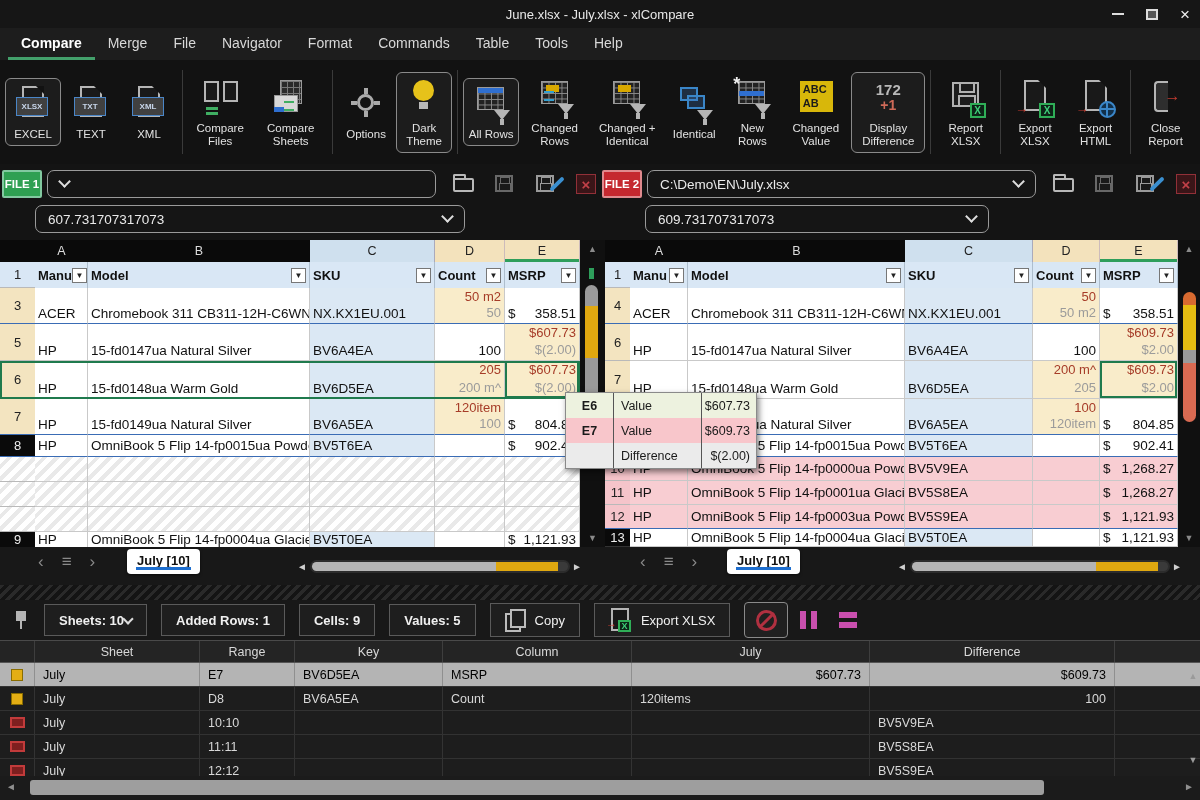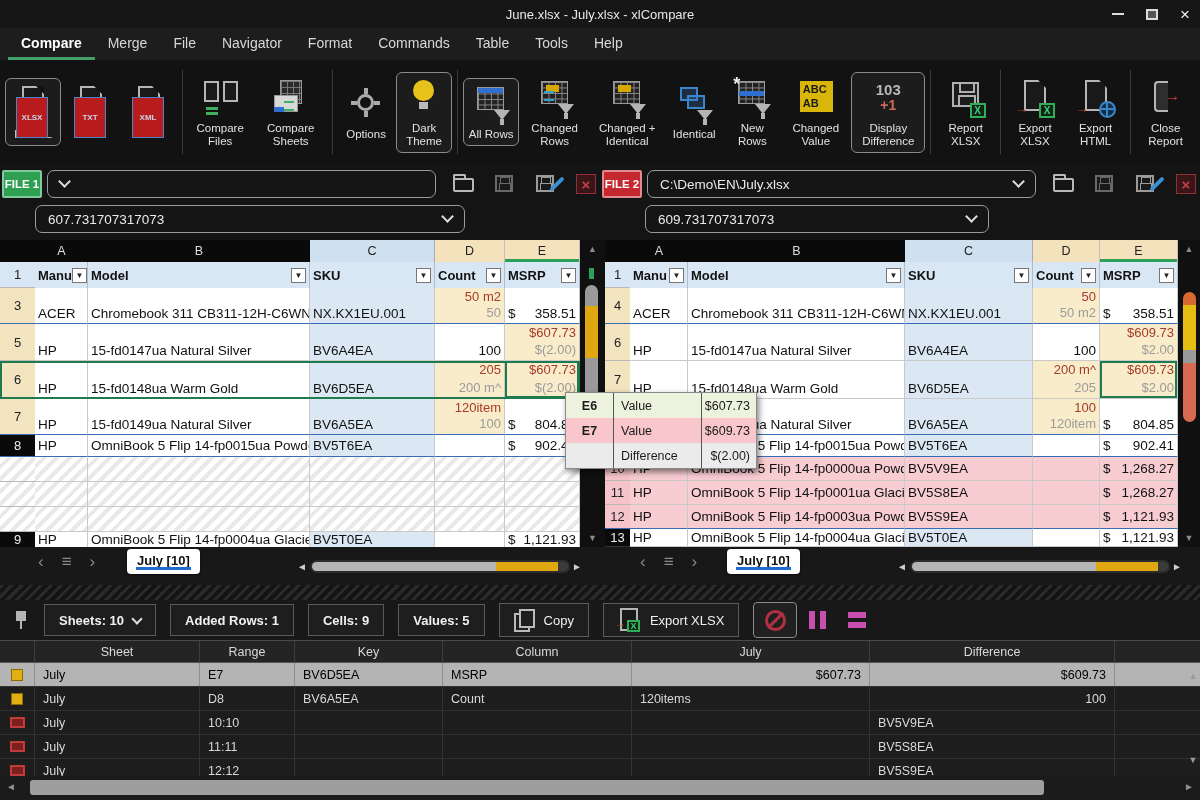--- a/index.html
+++ b/index.html
@@ -27,22 +27,22 @@
   .tbtn{min-width:56px;max-width:74px;padding:5px 4px 4px;margin:0 1px;display:flex;flex-direction:column;
         align-items:center;border:1px solid transparent;border-radius:6px;}
   .tbtn.selected{border-color:#8a8a8a;background:#1c1c1c;}
   .tlabel{margin-top:4px;font-size:11.5px;line-height:13px;color:#e2e2e2;text-align:center;}
   .tsep{width:1px;height:84px;background:#3a3a3a;margin:0 4px;flex:none;}
 
   .ticon{position:relative;width:40px;height:40px;flex:none;}
   .doc{position:absolute;left:9px;top:2px;width:22px;height:31px;border:2px solid #b5b5b5;background:#191919;}
   .doc::after{content:"";position:absolute;top:-2px;right:-2px;width:0;height:0;
               border-top:8px solid #121212;border-left:8px solid transparent;}
-  .doctag{position:absolute;left:3px;top:13px;min-width:32px;text-align:center;background:#b91c1c;
-          border:1px solid #4a86c8;color:#c8d6ea;font-size:8px;font-weight:bold;padding:15px 1px;}
+  .doctag{position:absolute;left:3px;top:13px;min-width:32px;text-align:center;background:#404040;
+          border:1px solid #4a86c8;color:#c8d6ea;font-size:8px;font-weight:bold;padding:4px 1px;}
   .mdoc{position:absolute;width:15px;height:21px;border:2px solid #b5b5b5;background:#191919;}
   .m1{left:4px;top:3px;}.m2{left:23px;top:3px;}
   .eqgreen{position:absolute;left:6px;top:29px;width:12px;height:8px;
            border-top:3px solid #3fae62;border-bottom:3px solid #3fae62;}
   .sheetb{position:absolute;left:9px;top:2px;width:22px;height:24px;border:1px solid #999;background-color:#2a2a2a;
           background-image:linear-gradient(#777 1px,transparent 1px),linear-gradient(90deg,#777 1px,transparent 1px);
           background-size:6px 6px;}
   .sheetf{position:absolute;left:3px;top:17px;width:24px;height:17px;background:#d8d8d8;border:1px solid #999;}
   .sheetf::before{content:"";position:absolute;left:-1px;bottom:-1px;width:10px;height:5px;background:#2f6fd0;}
   .sheetf::after{content:"";position:absolute;right:3px;top:5px;width:10px;height:6px;
@@ -190,21 +190,21 @@
   .splitter{position:absolute;left:0;top:585px;width:1200px;height:15px;
             background:repeating-linear-gradient(135deg,#2a2a2a 0 3px,#141414 3px 7px);}
 
   
   .respanel{position:absolute;left:0;top:600px;width:1200px;height:40px;background:#181818;
             display:flex;align-items:center;}
   .pinico{position:relative;width:20px;height:22px;margin:0 12px 0 12px;flex:none;}
   .pinico::before{content:"";position:absolute;left:4px;top:2px;width:10px;height:10px;background:#b5b5b5;}
   .pinico::after{content:"";position:absolute;left:8px;top:12px;width:2px;height:8px;background:#b5b5b5;}
   .statbtn{height:32px;border:1px solid #5a5a5a;background:#1e1e1e;color:#f0f0f0;font-size:13px;font-weight:bold;
-           display:flex;align-items:center;padding:0 14px;margin-right:14px;gap:9px;}
+           display:flex;align-items:center;padding:0 14px;margin-right:14px;}
   .statbtn .chev{width:8px;height:8px;margin-top:-3px;}
   .actbtn{height:34px;border:1px solid #5a5a5a;background:#1e1e1e;color:#f0f0f0;font-size:13px;
           display:flex;align-items:center;padding:0 14px;margin-right:14px;gap:10px;}
   .copyico{position:relative;width:20px;height:22px;flex:none;}
   .copyico::before{content:"";position:absolute;left:0;top:4px;width:12px;height:15px;border:2px solid #bbb;background:#1e1e1e;}
   .copyico::after{content:"";position:absolute;left:5px;top:0;width:12px;height:15px;border:2px solid #bbb;background:#1e1e1e;}
   .minidoc{position:relative;width:22px;height:24px;flex:none;}
   .minidoc::before{content:"";position:absolute;left:2px;top:0;width:14px;height:19px;border:2px solid #b5b5b5;background:#191919;}
   .minidoc .xbadge{width:13px;height:12px;font-size:9px;}
   .minidoc .redarr{left:-3px;bottom:3px;font-size:11px;}
@@ -367,21 +367,21 @@
           <span class="abcbox">
             <span>ABC</span>
             <span>AB</span>
           </span>
         </div>
         <div class="tlabel">Changed Value</div>
       </div>
       <div class="tbtn selected">
         <div class="ticon">
           <span class="numico">
-            <span class="n1">103</span>
+            <span class="n1">172</span>
             <span class="n2">+1</span>
           </span>
         </div>
         <div class="tlabel">Display Difference</div>
       </div>
       <div class="tsep"></div>
       <div class="tbtn">
         <div class="ticon">
           <span class="floppy"></span>
           <span class="xbadge">X</span>

